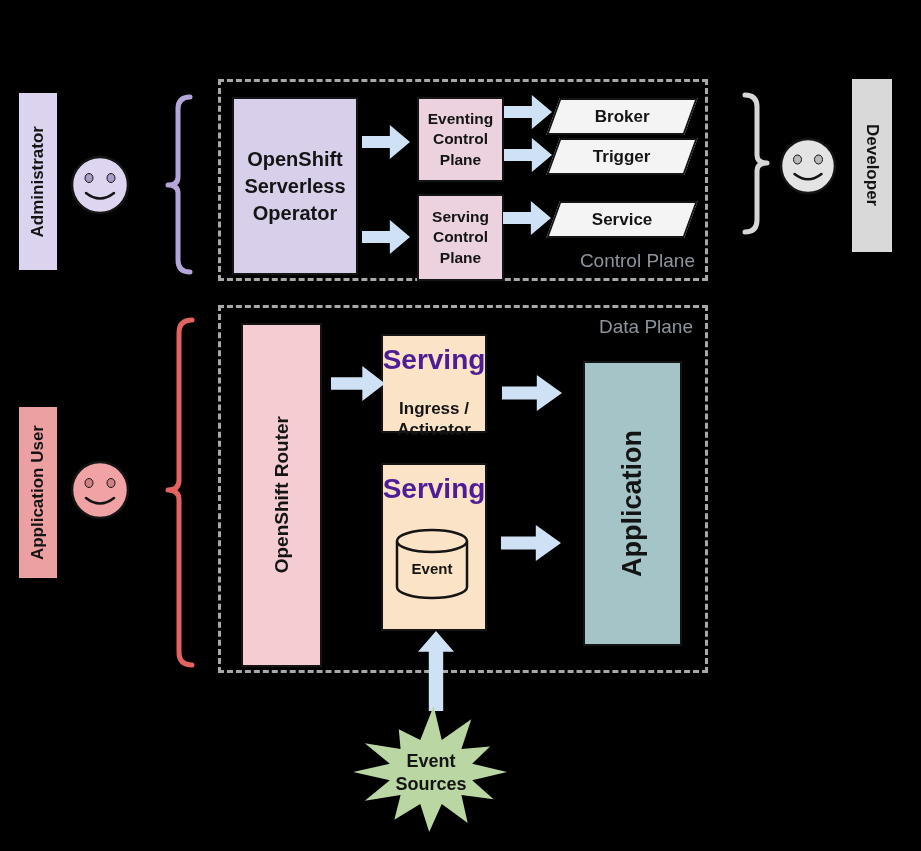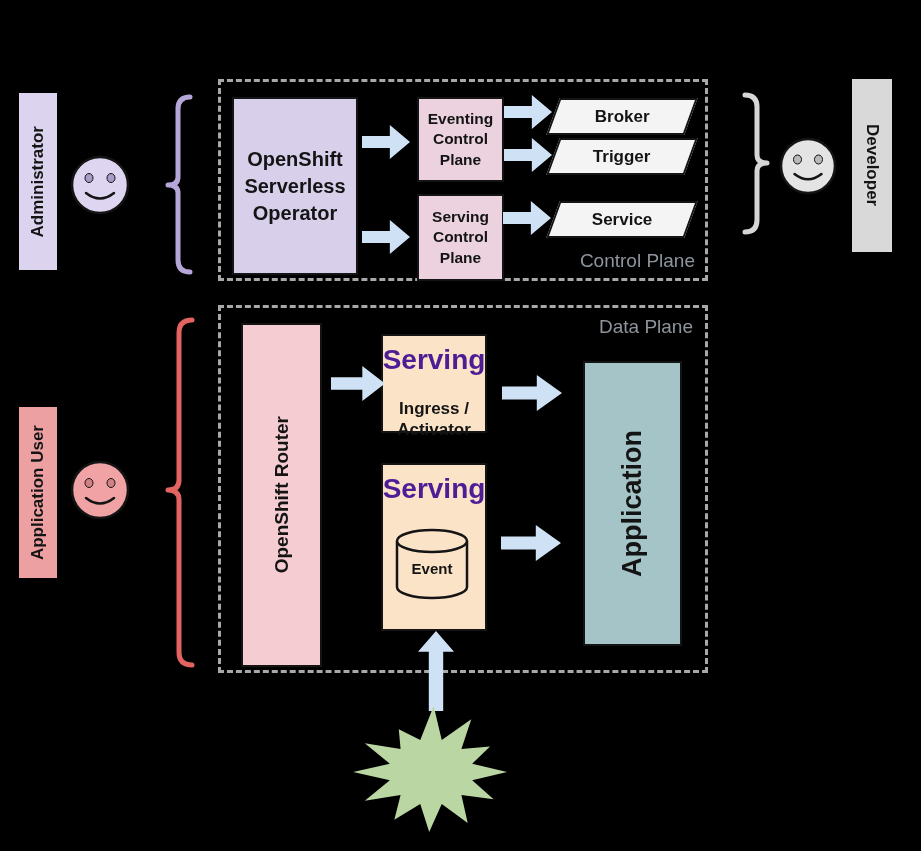--- a/index.html
+++ b/index.html
@@ -181,14 +181,15 @@
   </div>
 
   <div class="abs arrow-r" style="left:331px; top:366px; width:54px; height:35px;"></div>
   <div class="abs arrow-r" style="left:502px; top:375px; width:60px; height:36px;"></div>
   <div class="abs arrow-r" style="left:501px; top:525px; width:60px; height:36px;"></div>
   <div class="abs arrow-u" style="left:418px; top:631px; width:36px; height:80px;"></div>
 
   <svg class="abs z5" style="left:346px; top:702px;" width="170" height="140" viewBox="0 0 190 170" preserveAspectRatio="none">
     <polygon points="180,85 141,75 161,54 129,57 140,21 107,46 98,5 83,46 59,33 61,57 21,50 49,75 8,85 49,95 21,120 61,113 54,143 83,124 93,158 107,124 136,147 129,113 165,118 141,95" fill="#b9d6a3"></polygon>
   </svg>
+  <div class="abs star-label">Event Sources</div>
 
 </div>
 
 </body></html>

